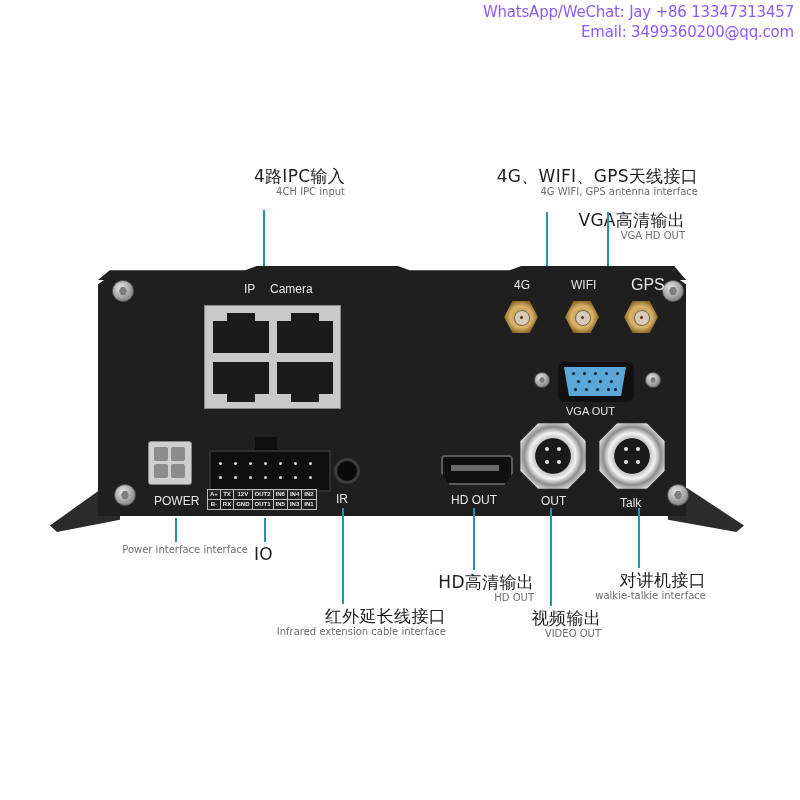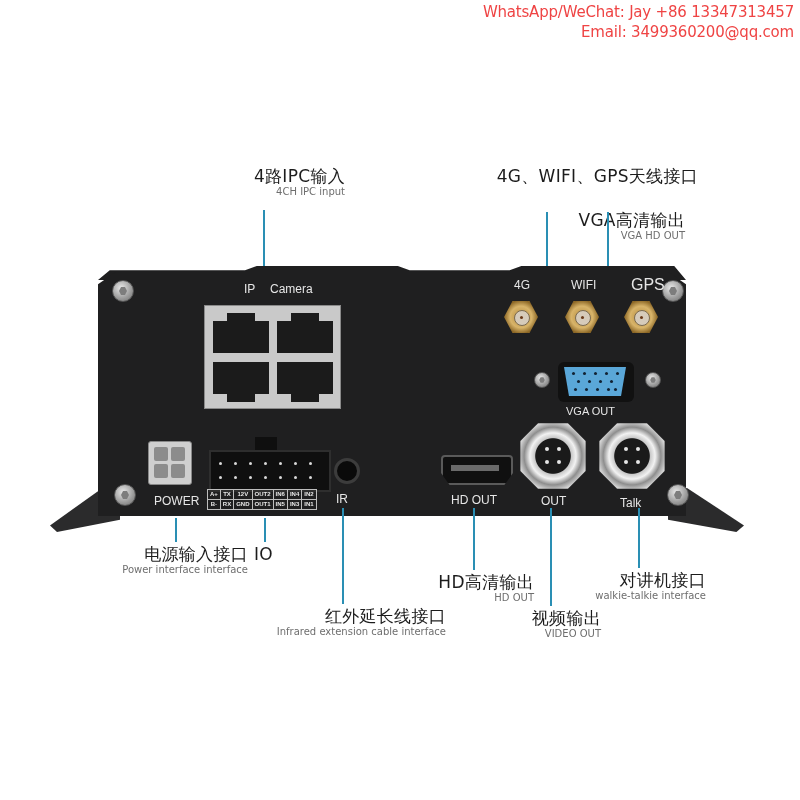--- a/index.html
+++ b/index.html
@@ -1,19 +1,19 @@
 <!DOCTYPE html>
 <html><head>
 <meta charset="utf-8">
 <style>
   html, body { margin:0; padding:0; }
   body { width:800px; height:800px; background:#ffffff; position:relative; overflow:hidden;
          font-family:"DejaVu Sans", sans-serif; color:#1a1a1a; }
   .abs { position:absolute; }
-  .contact { right:6px; text-align:right; font-family:"DejaVu Sans", sans-serif; font-size:15px; color:#ef4444; line-height:20px; letter-spacing:-0.2px; }
+  .contact { right:6px; text-align:right; font-family:"DejaVu Sans", sans-serif; font-size:15px; color:#8b5cf6; line-height:20px; letter-spacing:-0.2px; }
   .cn { font-size:17px; color:#1c1c1c; white-space:nowrap; line-height:20px; letter-spacing:0.3px; }
   .en { font-size:10px; color:#6e6e6e; white-space:nowrap; line-height:12px; }
   .label-block { text-align:right; }
   .leader { position:absolute; width:2px; background:#2a8fb4; }
 
   
   .device { left:98px; top:272px; width:588px; height:244px; background:#1f1f20;
             clip-path: polygon(3% 0, 97% 0, 100% 5%, 100% 100%, 0 100%, 0 5%); }
   .device-top { left:98px; top:266px; width:588px; height:14px; background:#1f1f20;
             clip-path: polygon(0 100%, 2% 30%, 25% 30%, 27% 0, 51% 0, 53% 30%, 70% 30%, 72% 0, 98% 0, 100% 100%); }
@@ -68,20 +68,21 @@
 </div>
 
 <div class="abs label-block" style="left:185px; top:166px; width:160px;">
   <div class="cn">4路IPC输入</div>
   <div class="en">4CH  IPC input</div>
 </div>
 <div class="leader" style="left:263px; top:210px; height:100px;"></div>
 
 <div class="abs label-block" style="left:438px; top:166px; width:260px;">
   <div class="cn">4G、WIFI、GPS天线接口</div>
+  <div class="en">4G WIFI, GPS antenna interface</div>
 </div>
 <div class="leader" style="left:546px; top:212px; height:80px;"></div>
 
 <div class="abs label-block" style="left:555px; top:210px; width:130px;">
   <div class="cn">VGA高清输出</div>
   <div class="en">VGA HD OUT</div>
 </div>
 <div class="leader" style="left:607px; top:212px; height:160px;"></div>
 
 <div class="abs bracket-left"></div>
@@ -205,21 +206,20 @@
 <div class="abs silk" style="left:620px; top:496px; font-size:12px;">Talk</div>
 
 <div class="leader" style="left:175px; top:518px; height:24px;"></div>
 <div class="leader" style="left:264px; top:518px; height:24px;"></div>
 <div class="leader" style="left:342px; top:508px; height:96px;"></div>
 <div class="leader" style="left:473px; top:508px; height:62px;"></div>
 <div class="leader" style="left:550px; top:508px; height:98px;"></div>
 <div class="leader" style="left:638px; top:508px; height:60px;"></div>
 
 <div class="abs label-block" style="left:100px; top:544px; width:148px;">
-  <div class="cn">电源输入接口</div>
   <div class="en">Power interface  interface</div>
 </div>
 <div class="abs" style="left:254px; top:544px;">
   <div class="cn">IO</div>
 </div>
 
 <div class="abs label-block" style="left:250px; top:606px; width:196px;">
   <div class="cn">红外延长线接口</div>
   <div class="en">Infrared extension cable interface</div>
 </div>

